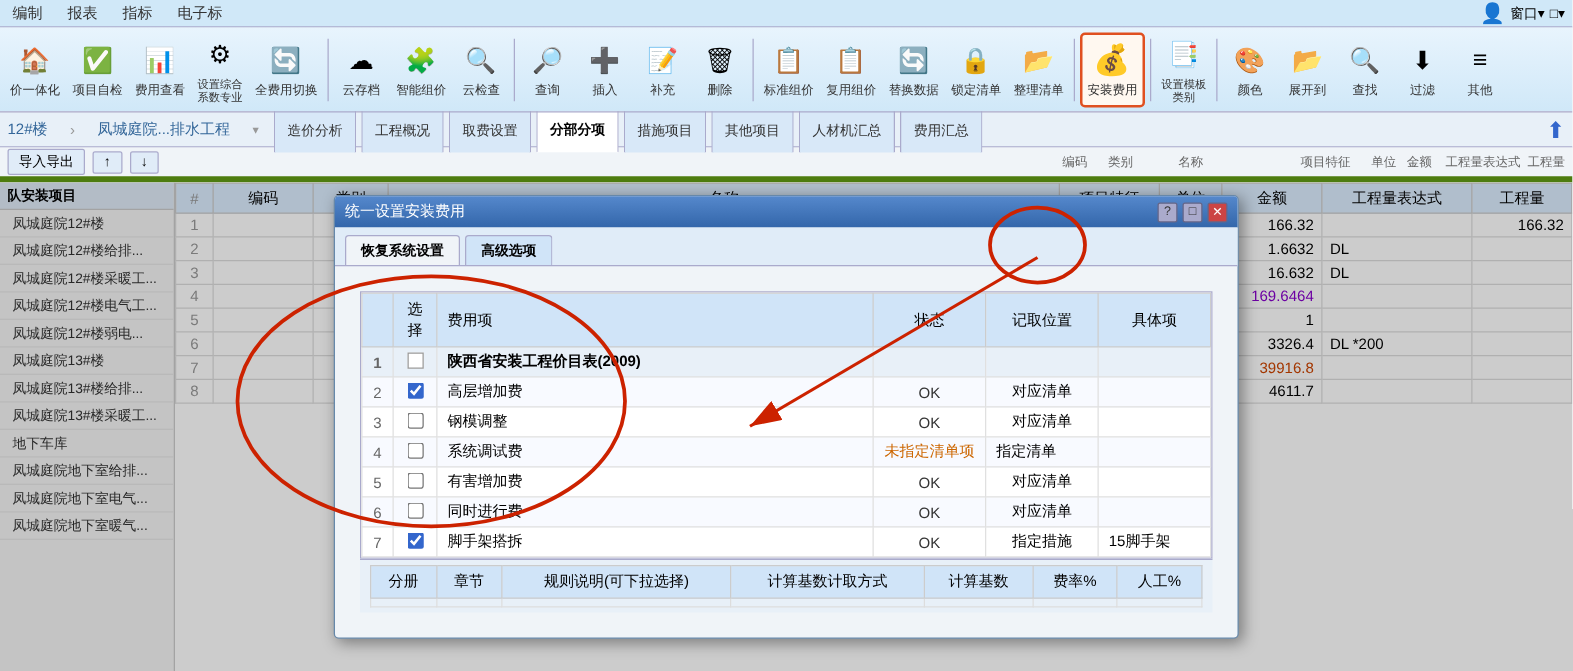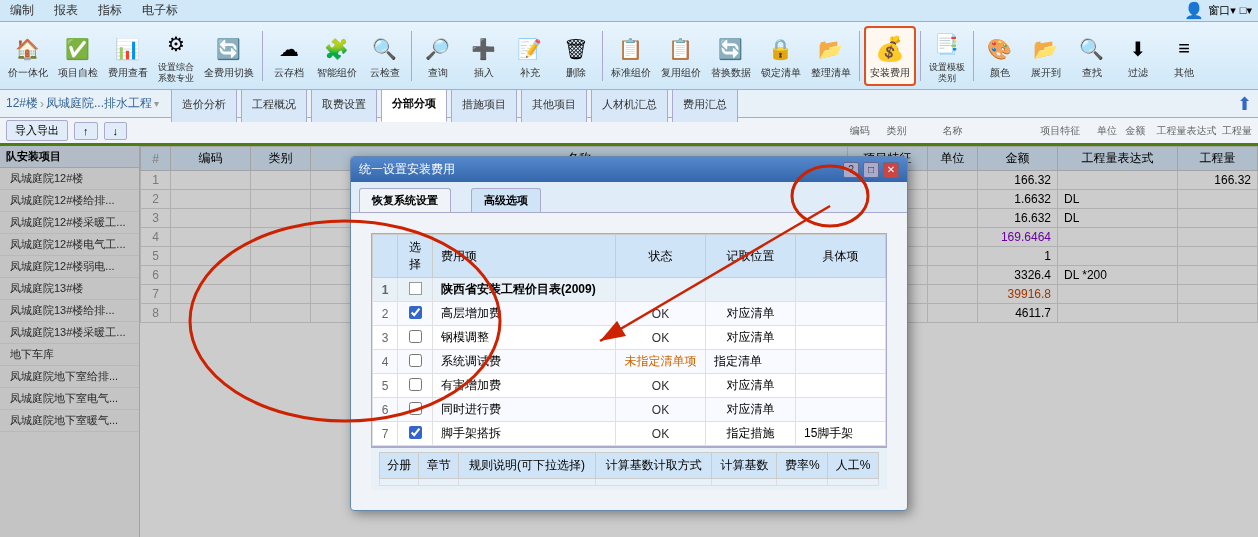--- a/index.html
+++ b/index.html
@@ -73,21 +73,21 @@
       display: flex;
       align-items: center;
       border-bottom: 1px solid #aac;
       padding: 0 6px;
       gap: 4px;
     }
     .nav-breadcrumb {
       color: #336699;
       display: flex;
       align-items: center;
-      gap: 2px;
+      gap: 18px;
       font-size: 11px;
       margin-right: 8px;
     }
     .nav-sep { color: #999; }
     .nav-tab {
       height: 36px;
       padding: 0 10px;
       display: flex;
       align-items: center;
       cursor: pointer;
@@ -106,21 +106,21 @@
     }
 
     
     .sub-bar {
       background: #f0f4f8;
       height: 28px;
       display: flex;
       align-items: center;
       padding: 0 6px;
       gap: 6px;
-      border-bottom: 3px solid #4d7c0f;
+      border-bottom: 5px solid #4d7c0f;
     }
     .sub-btn {
       padding: 2px 8px;
       background: #e0ecf8;
       border: 1px solid #aac;
       border-radius: 2px;
       cursor: pointer;
       font-size: 11px;
       display: flex;
       align-items: center;
@@ -204,21 +204,21 @@
       align-items: flex-start;
       justify-content: center;
       padding-top: 10px;
     }
 
     
     .dialog {
       background: #f0f4f8;
       border: 1px solid #6688aa;
       border-radius: 4px;
-      width: 558px;
+      width: 724px;
       box-shadow: 3px 3px 12px rgba(0,0,0,0.4);
       display: flex;
       flex-direction: column;
     }
     .dialog-title-bar {
       background: linear-gradient(to bottom, #5588cc, #3366aa);
       color: white;
       padding: 4px 8px;
       display: flex;
       align-items: center;
@@ -241,21 +241,21 @@
       align-items: center;
       justify-content: center;
       cursor: pointer;
       font-size: 10px;
       color: #333;
     }
     .dialog-ctrl-btn.close { background: #cc4444; color: white; }
 
     .dialog-tabs {
       display: flex;
-      gap: 20px;
+      gap: 4px;
       padding: 6px 8px 0;
       background: #e0ecf8;
       border-bottom: 1px solid #aac;
     }
     .dialog-tab {
       padding: 4px 12px;
       border: 1px solid #aac;
       border-bottom: none;
       background: #d0e4f8;
       border-radius: 3px 3px 0 0;

